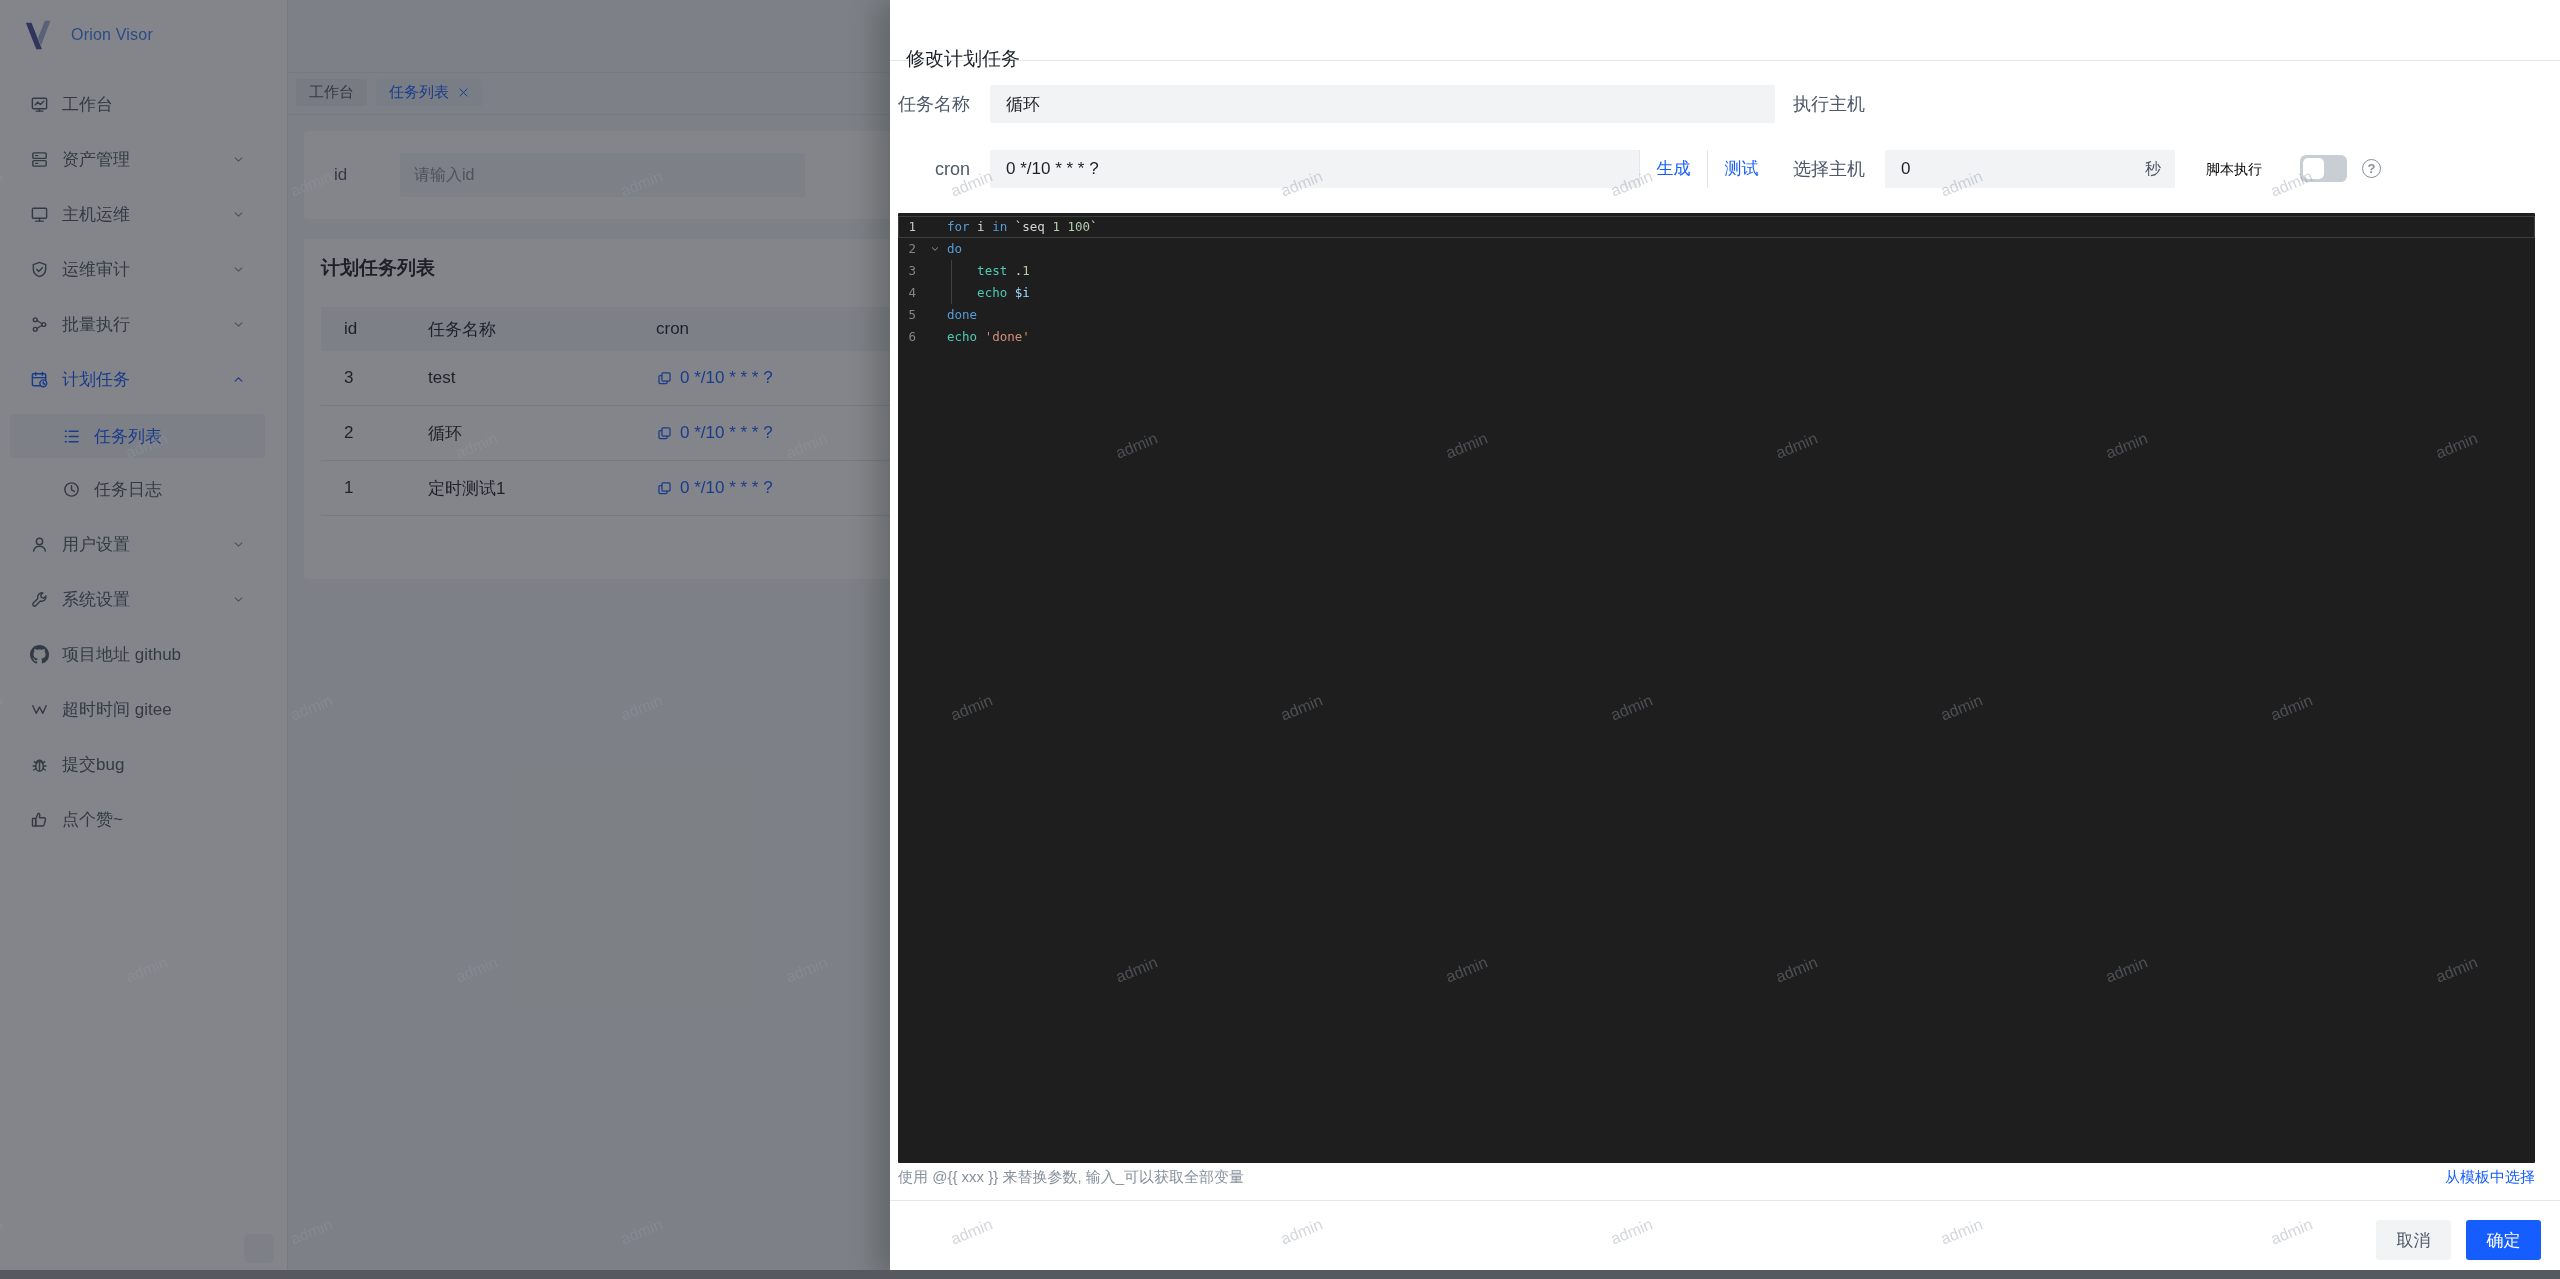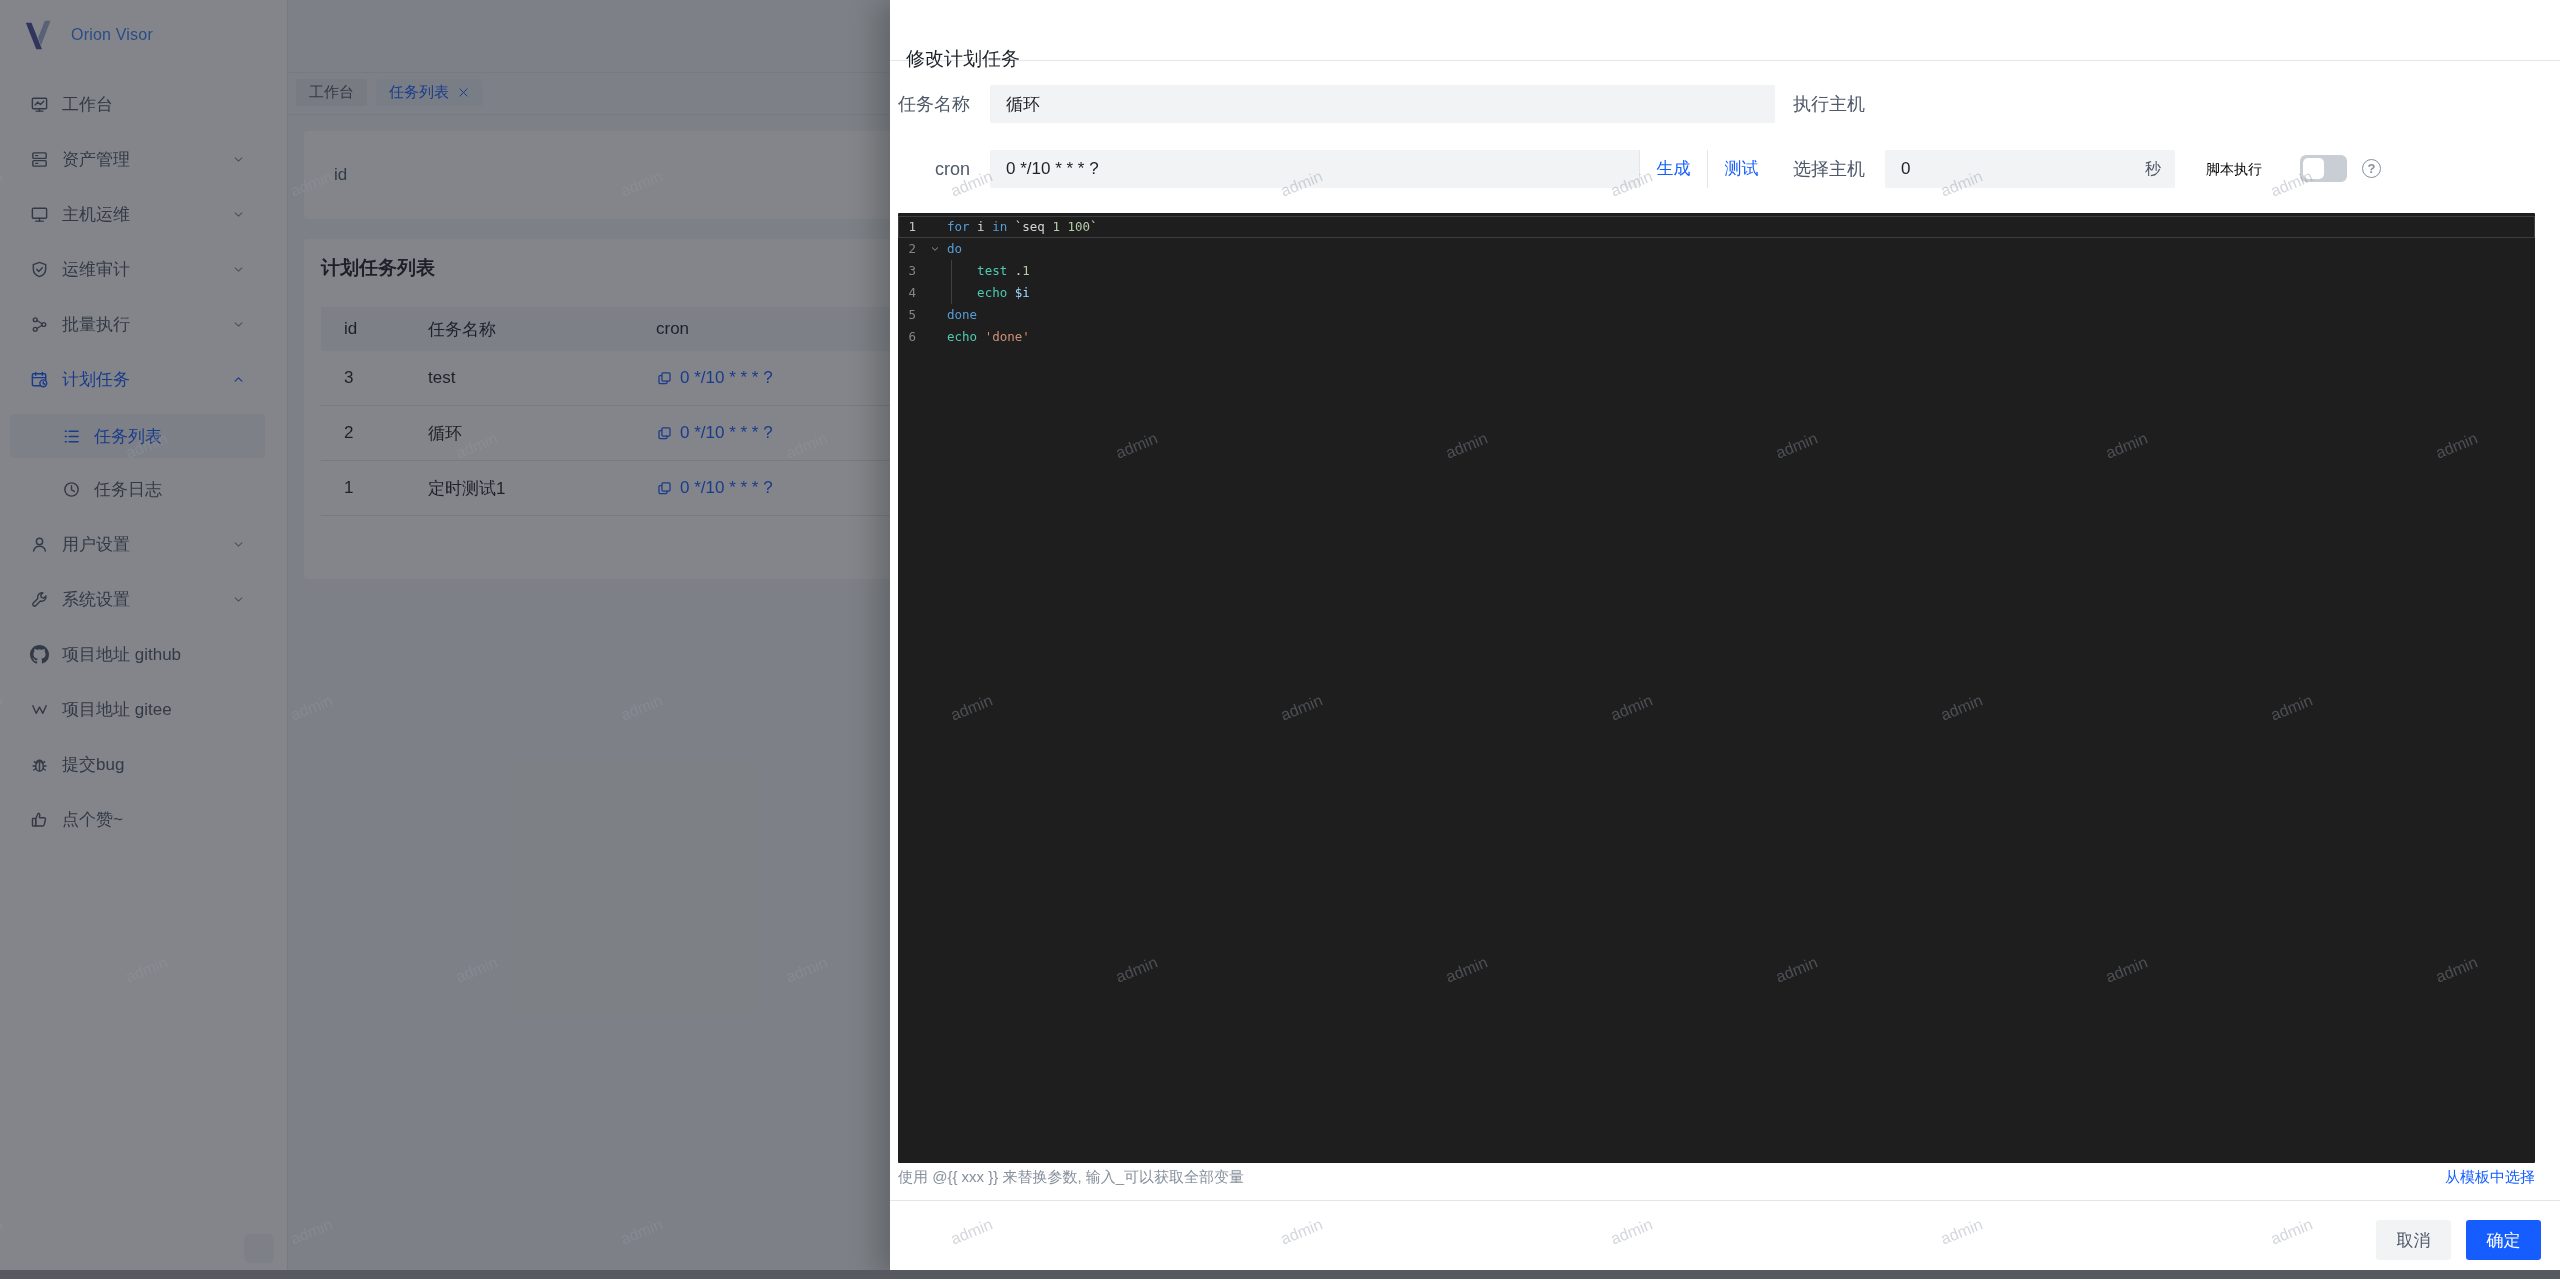--- a/index.html
+++ b/index.html
@@ -270,21 +270,21 @@
             </svg>
           </span>
           <span class="mi-label">项目地址 github</span>
         </div>
         <div class="menu-item">
           <span class="ic">
             <svg viewBox="0 0 20 20" fill="none" stroke="currentColor" stroke-width="1.5" stroke-linecap="round" stroke-linejoin="round">
               <path d="M3 6 L6.5 14 L10 7.5 L13.5 14 L17 6"></path>
             </svg>
           </span>
-          <span class="mi-label">项目地址 gitee</span>
+          <span class="mi-label">超时时间 gitee</span>
         </div>
         <div class="menu-item">
           <span class="ic">
             <svg viewBox="0 0 20 20" fill="none" stroke="currentColor" stroke-width="1.5" stroke-linecap="round" stroke-linejoin="round">
               <ellipse cx="10" cy="12" rx="4" ry="5"></ellipse>
               <path d="M7 8.5 a3 3 0 0 1 6 0"></path>
               <line x1="10" y1="8" x2="10" y2="16.5"></line>
               <line x1="6" y1="11.5" x2="3.2" y2="11.5"></line>
               <line x1="14" y1="11.5" x2="16.8" y2="11.5"></line>
               <line x1="6.3" y1="14.2" x2="4" y2="15.8"></line>
@@ -323,20 +323,21 @@
               <line x1="4.5" y1="4.5" x2="15.5" y2="15.5"></line>
               <line x1="15.5" y1="4.5" x2="4.5" y2="15.5"></line>
             </svg>
           </span>
         </div>
       </div>
     <div class="tabline"></div>
 
     <div class="filter-card">
       <span class="f-label">id</span>
+      <input class="f-input" placeholder="请输入id" style="">
     </div>
 
     <div class="list-card">
       <div class="l-title">计划任务列表</div>
       <div class="t-head" id="thead">
           <div class="c1">id</div>
           <div class="c2">任务名称</div>
           <div class="c3">cron</div>
         </div>
       <div class="t-rows" id="tbody">

